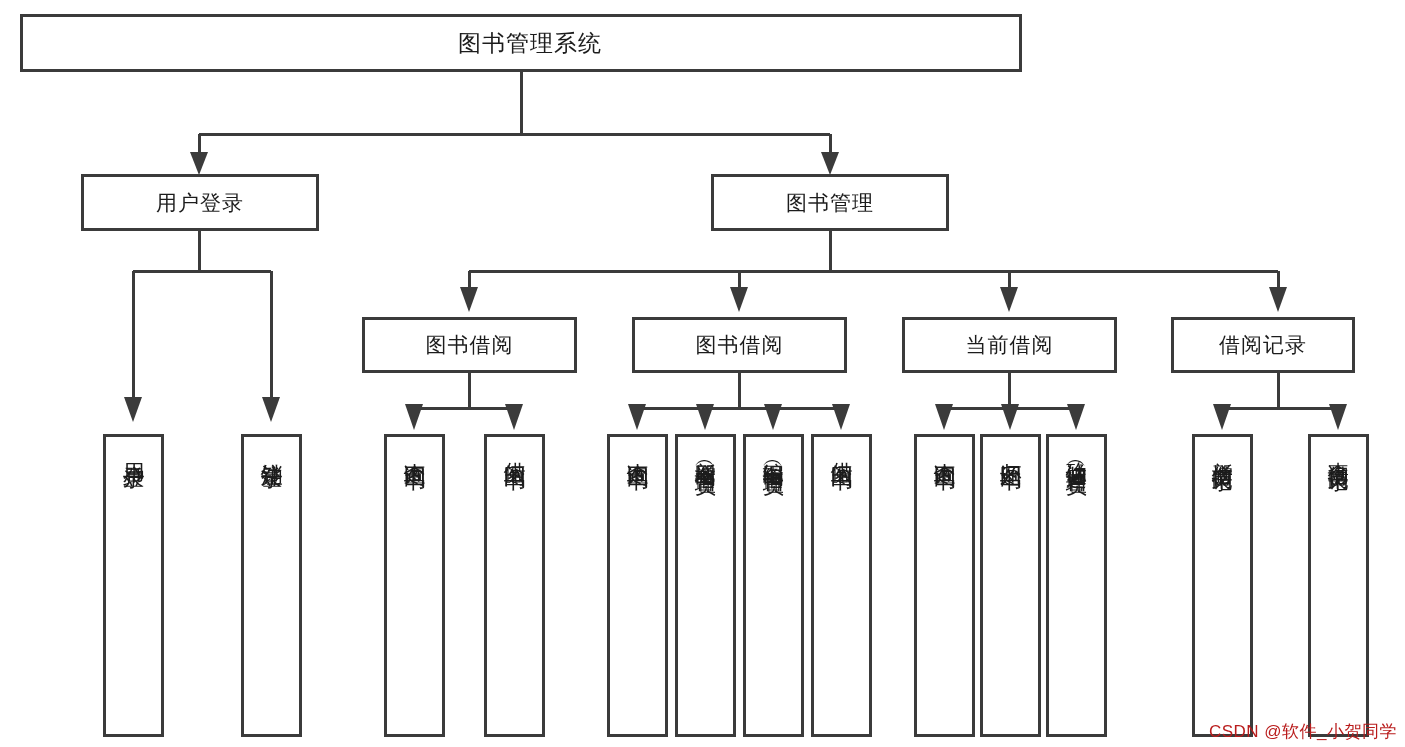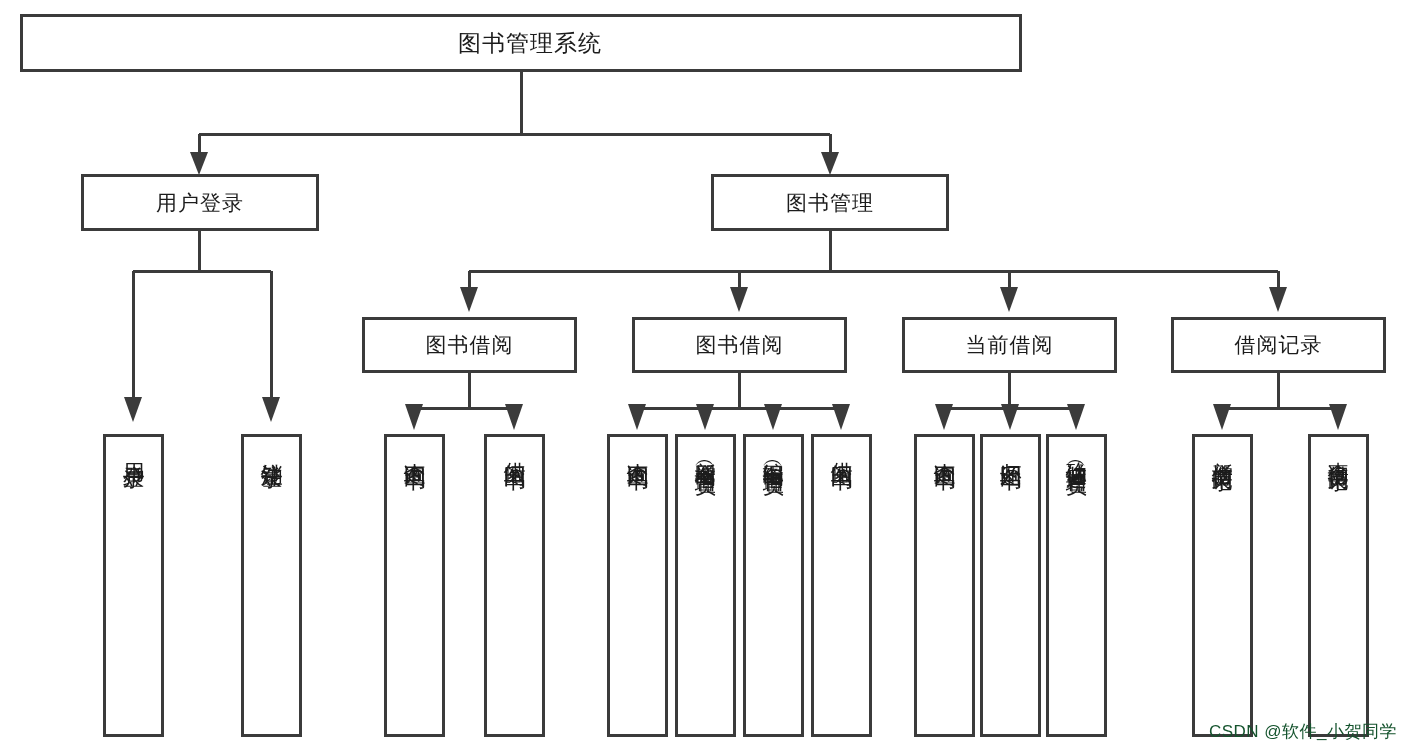--- a/index.html
+++ b/index.html
@@ -70,21 +70,21 @@
     white-space:nowrap;
   }
   .node.leaf.tall .lbl{ font-size:21px; }
 
   
   #watermark{
     position:absolute;
     right:8px;
     bottom:4px;
     font-size:17px;
-    color:#14532d;
+    color:#b91c1c;
     letter-spacing:0.5px;
     z-index:5;
     white-space:nowrap;
     font-family:"Liberation Sans","DejaVu Sans",sans-serif;
   }
 </style>
 </head>
 <body>
 
 <div id="canvas">
@@ -166,21 +166,21 @@
 
   <div class="node branch" style="left:362px;top:317px;width:215px;height:56px;">
     <span class="lbl">图书借阅</span>
   </div>
   <div class="node branch" style="left:632px;top:317px;width:215px;height:56px;">
     <span class="lbl">图书借阅</span>
   </div>
   <div class="node branch" style="left:902px;top:317px;width:215px;height:56px;">
     <span class="lbl">当前借阅</span>
   </div>
-  <div class="node branch" style="left:1171px;top:317px;width:215px;height:56px;">
+  <div class="node branch" style="left:1171px;top:317px;width:184px;height:56px;">
     <span class="lbl">借阅记录</span>
   </div>
 
   <div class="node leaf" style="left:103px;top:434px;width:61px;height:303px;">
     <span class="lbl">用户登录</span>
   </div>
   <div class="node leaf" style="left:241px;top:434px;width:61px;height:303px;">
     <span class="lbl">注销登录</span>
   </div>
 

